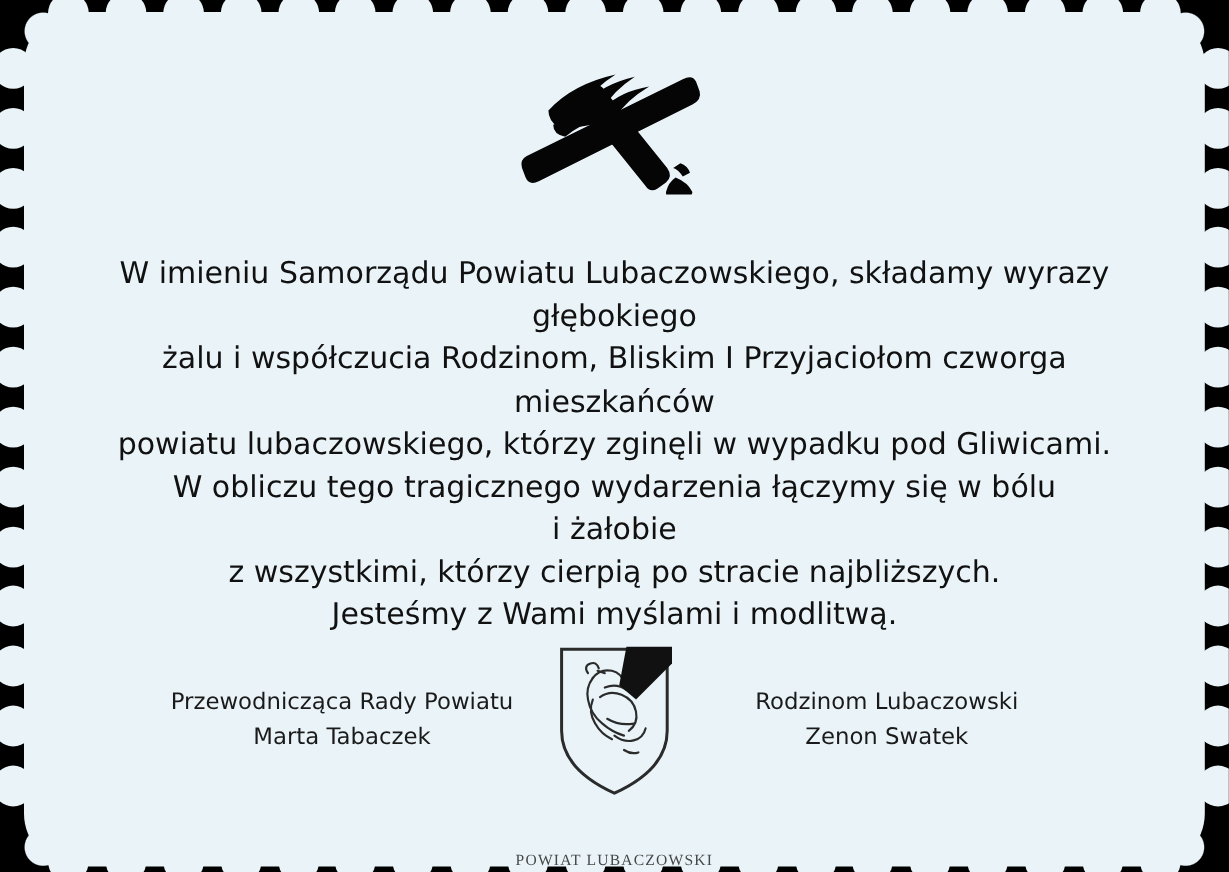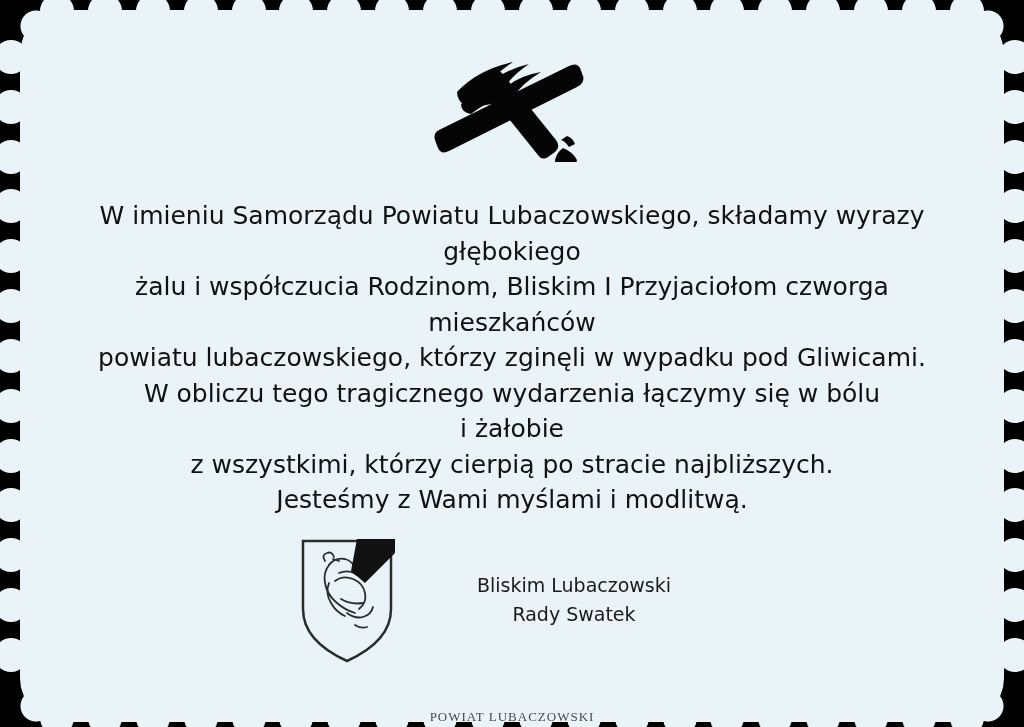--- a/index.html
+++ b/index.html
@@ -95,21 +95,21 @@
     align-items: center;
   }
 
   .cross-emblem {
     margin-top: 52px;
     width: 190px;
     height: 110px;
   }
 
   .message {
-    margin-top: 36px;
+    margin-top: 48px;
     width: 880px;
     text-align: center;
     color: #111111;
     font-size: 25px;
     line-height: 1.42;
     white-space: pre-line;
     font-family: "DejaVu Sans", sans-serif;
   }
 
   .signatures {
@@ -256,20 +256,24 @@
     <div class="message">W imieniu Samorządu Powiatu Lubaczowskiego, składamy wyrazy głębokiego
 żalu i współczucia Rodzinom, Bliskim I Przyjaciołom czworga mieszkańców
 powiatu lubaczowskiego, którzy zginęli w wypadku pod Gliwicami.
 W obliczu tego tragicznego wydarzenia łączymy się w bólu
 i żałobie
 z wszystkimi, którzy cierpią po stracie najbliższych.
 Jesteśmy z Wami myślami i modlitwą.</div>
 
     <div class="signatures">
 
+      <div class="sig-block sig-left">
+        <div>Przewodnicząca Rady Powiatu</div>
+        <div>Marta Tabaczek</div>
+      </div>
 
       <div class="coat">
         <svg viewBox="0 0 104 130" width="104" height="130">
 
           <path d="M8 6 L96 6 L96 74 Q96 106 52 126 Q8 106 8 74 Z" fill="#eaf4f8" stroke="#2b2b2b" stroke-width="2.5"></path>
 
           <g fill="none" stroke="#2b2b2b" stroke-width="1.8" stroke-linecap="round" stroke-linejoin="round">
             <path d="M34 30 q-6 8 -4 18 q2 12 12 20 q8 7 18 10"></path>
             <path d="M34 30 q6 -8 16 -6 q8 2 10 10"></path>
             <path d="M30 26 q-4 -6 2 -8 q5 -2 7 4"></path>
@@ -280,22 +284,22 @@
             <path d="M60 90 q6 4 12 2"></path>
             <path d="M44 38 q10 -4 18 2"></path>
             <path d="M34 48 q-4 10 2 20 q5 9 14 13"></path>
           </g>
 
           <path d="M62 4 L100 4 L100 18 L70 48 L56 36 Z" fill="#111111"></path>
         </svg>
       </div>
 
       <div class="sig-block sig-right">
-        <div>Bliskim Lubaczowski</div>
-        <div>Rady Swatek</div>
+        <div>Rodzinom Lubaczowski</div>
+        <div>Zenon Swatek</div>
       </div>
 
     </div>
 
     <div class="footer-caption">POWIAT LUBACZOWSKI</div>
 
   </div>
 </div>
 
 </body></html>

